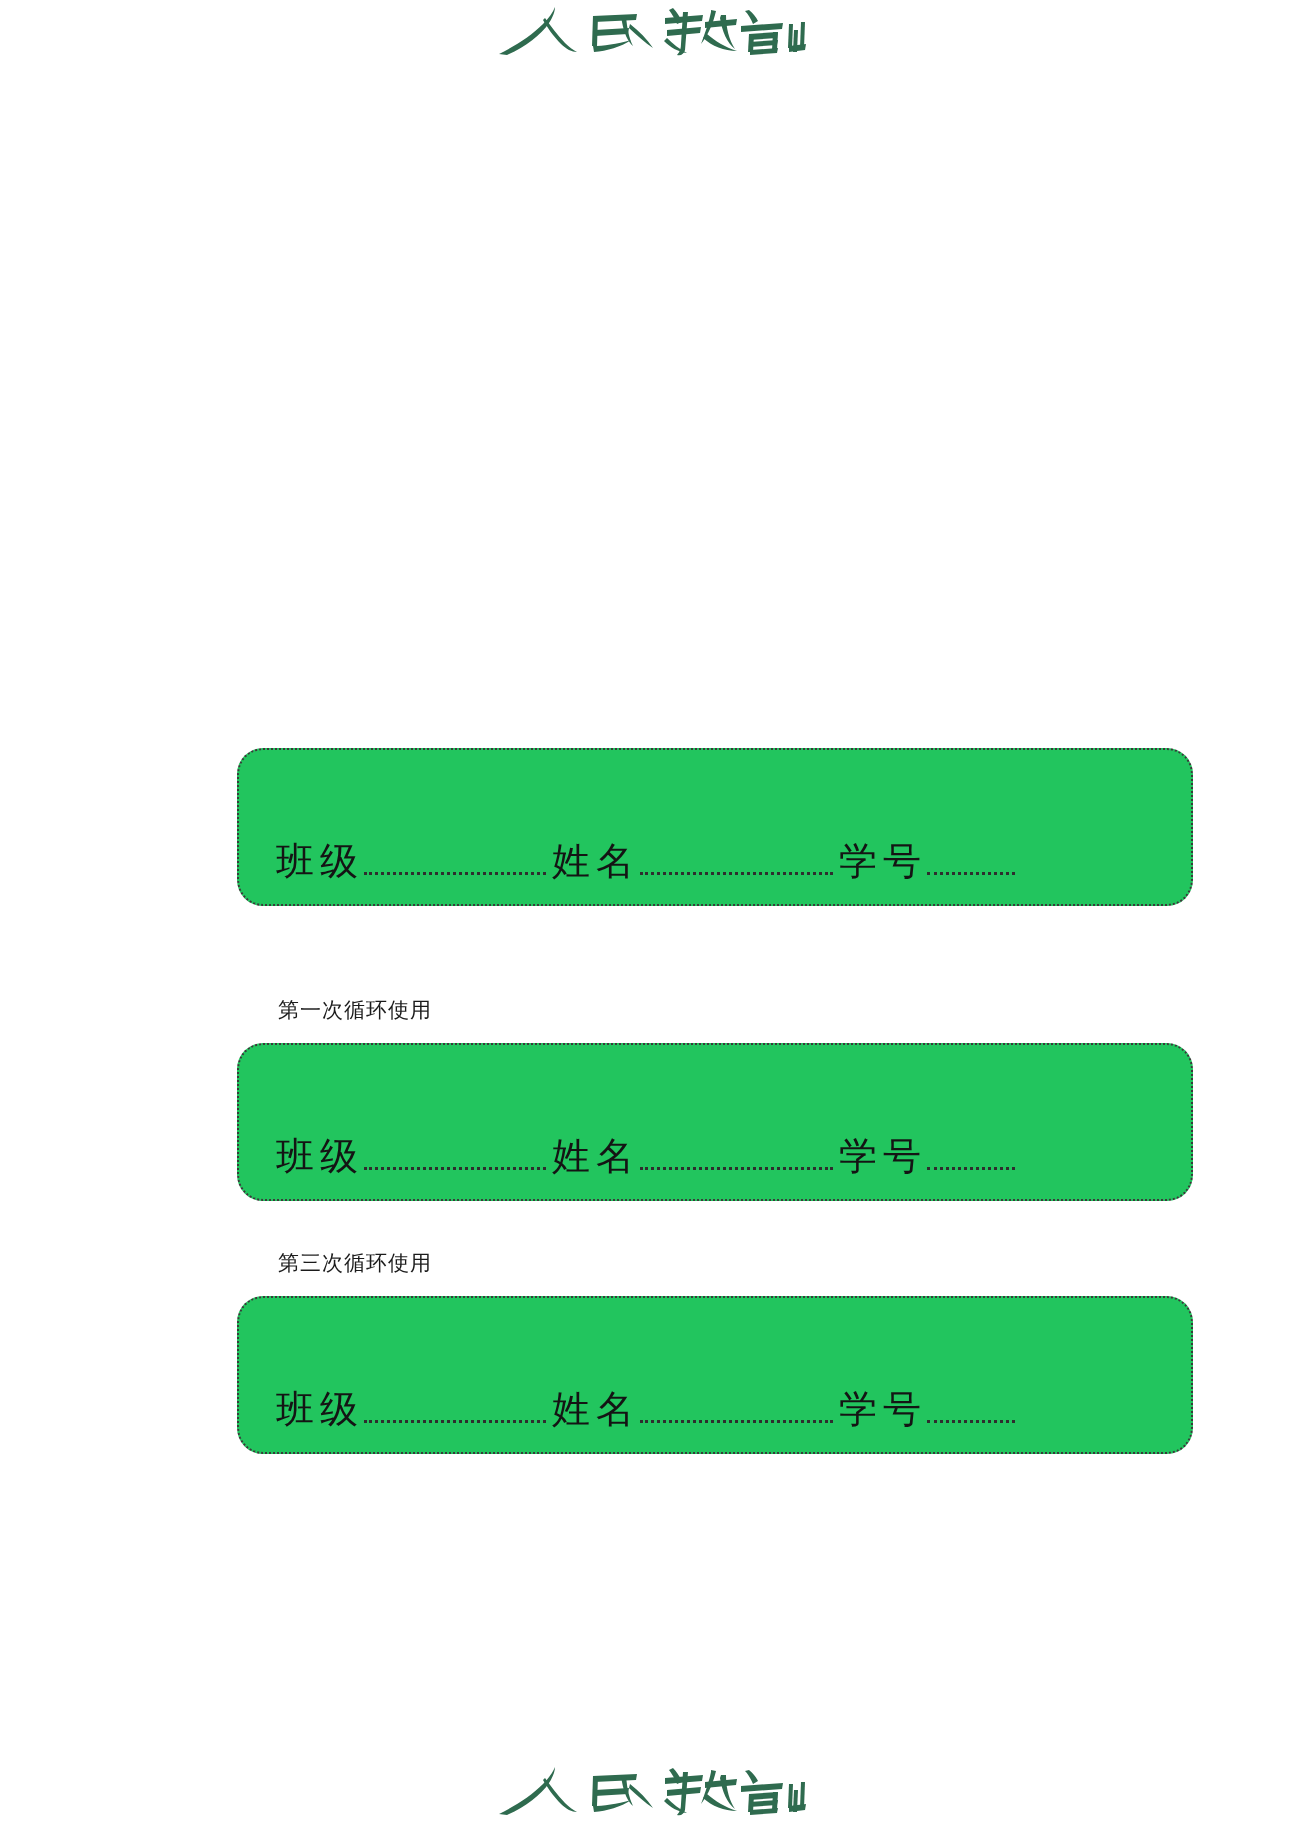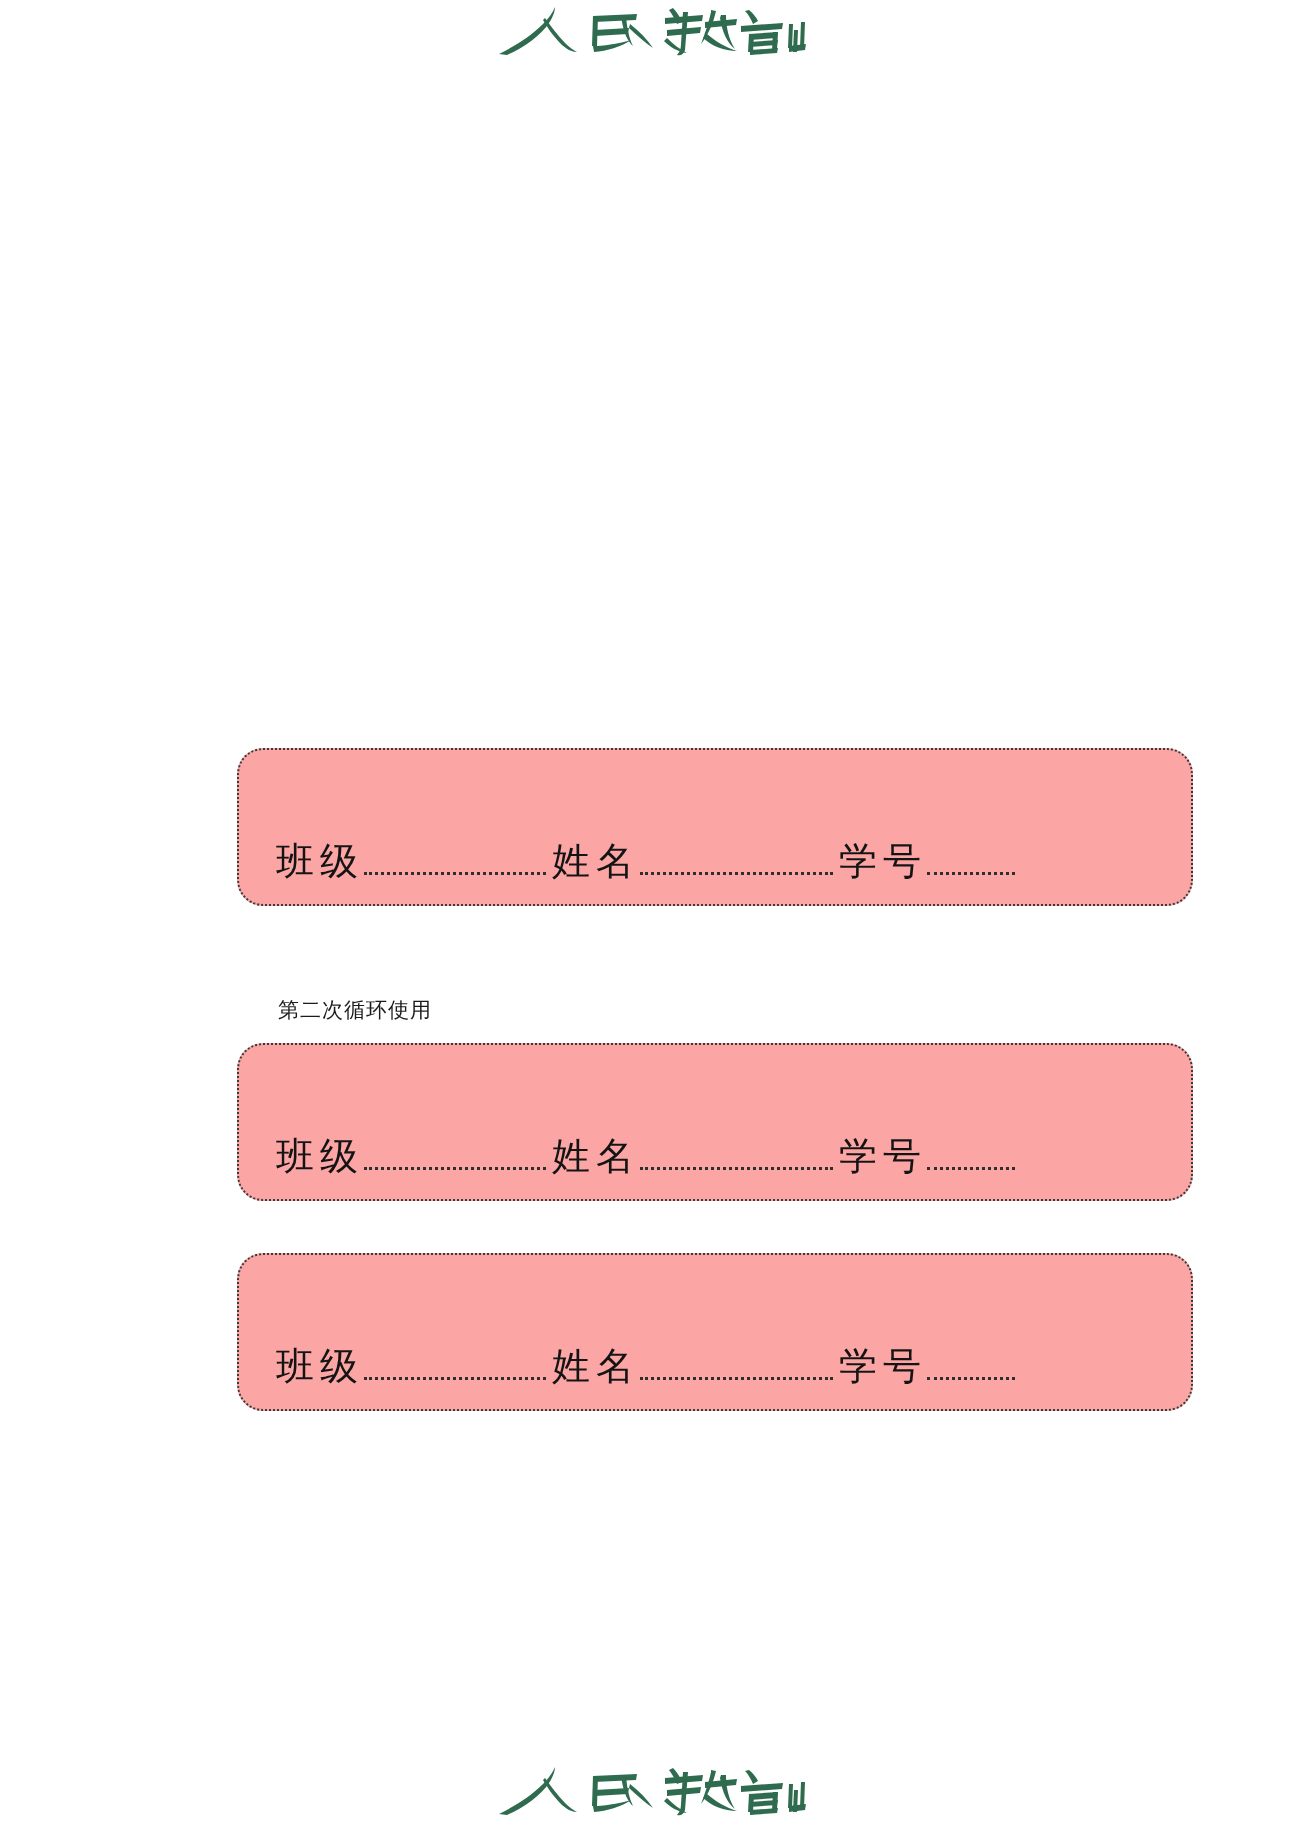--- a/index.html
+++ b/index.html
@@ -48,21 +48,21 @@
     white-space: nowrap;
   }
 
   .cycle-box {
     position: relative;
     box-sizing: border-box;
     width: 956px;
     height: 158px;
     border: 2px dotted #3a3a3a;
     border-radius: 26px;
-    background: #fca5a5;
+    background: #22c55e;
   }
 
   
   .fields-row {
     position: absolute;
     left: 0;
     right: 0;
     bottom: 22px;
     display: flex;
     align-items: flex-end;
@@ -149,40 +149,41 @@
       </div>
       <div class="field field-number">
         <span class="field-label">学号</span>
         <span class="field-rule"></span>
       </div>
     </div>
   </div>
 </div>
 
 <div class="cycle-section" id="cycle-section-2">
-  <div class="cycle-label">第二次循环使用</div>
+  <div class="cycle-label">第一次循环使用</div>
   <div class="cycle-box">
     <div class="fields-row">
       <div class="field field-class">
         <span class="field-label">班级</span>
         <span class="field-rule"></span>
       </div>
       <div class="field field-name">
         <span class="field-label">姓名</span>
         <span class="field-rule"></span>
       </div>
       <div class="field field-number">
         <span class="field-label">学号</span>
         <span class="field-rule"></span>
       </div>
     </div>
   </div>
 </div>
 
 <div class="cycle-section" id="cycle-section-3">
+  <div class="cycle-label">第三次循环使用</div>
   <div class="cycle-box">
     <div class="fields-row">
       <div class="field field-class">
         <span class="field-label">班级</span>
         <span class="field-rule"></span>
       </div>
       <div class="field field-name">
         <span class="field-label">姓名</span>
         <span class="field-rule"></span>
       </div>

